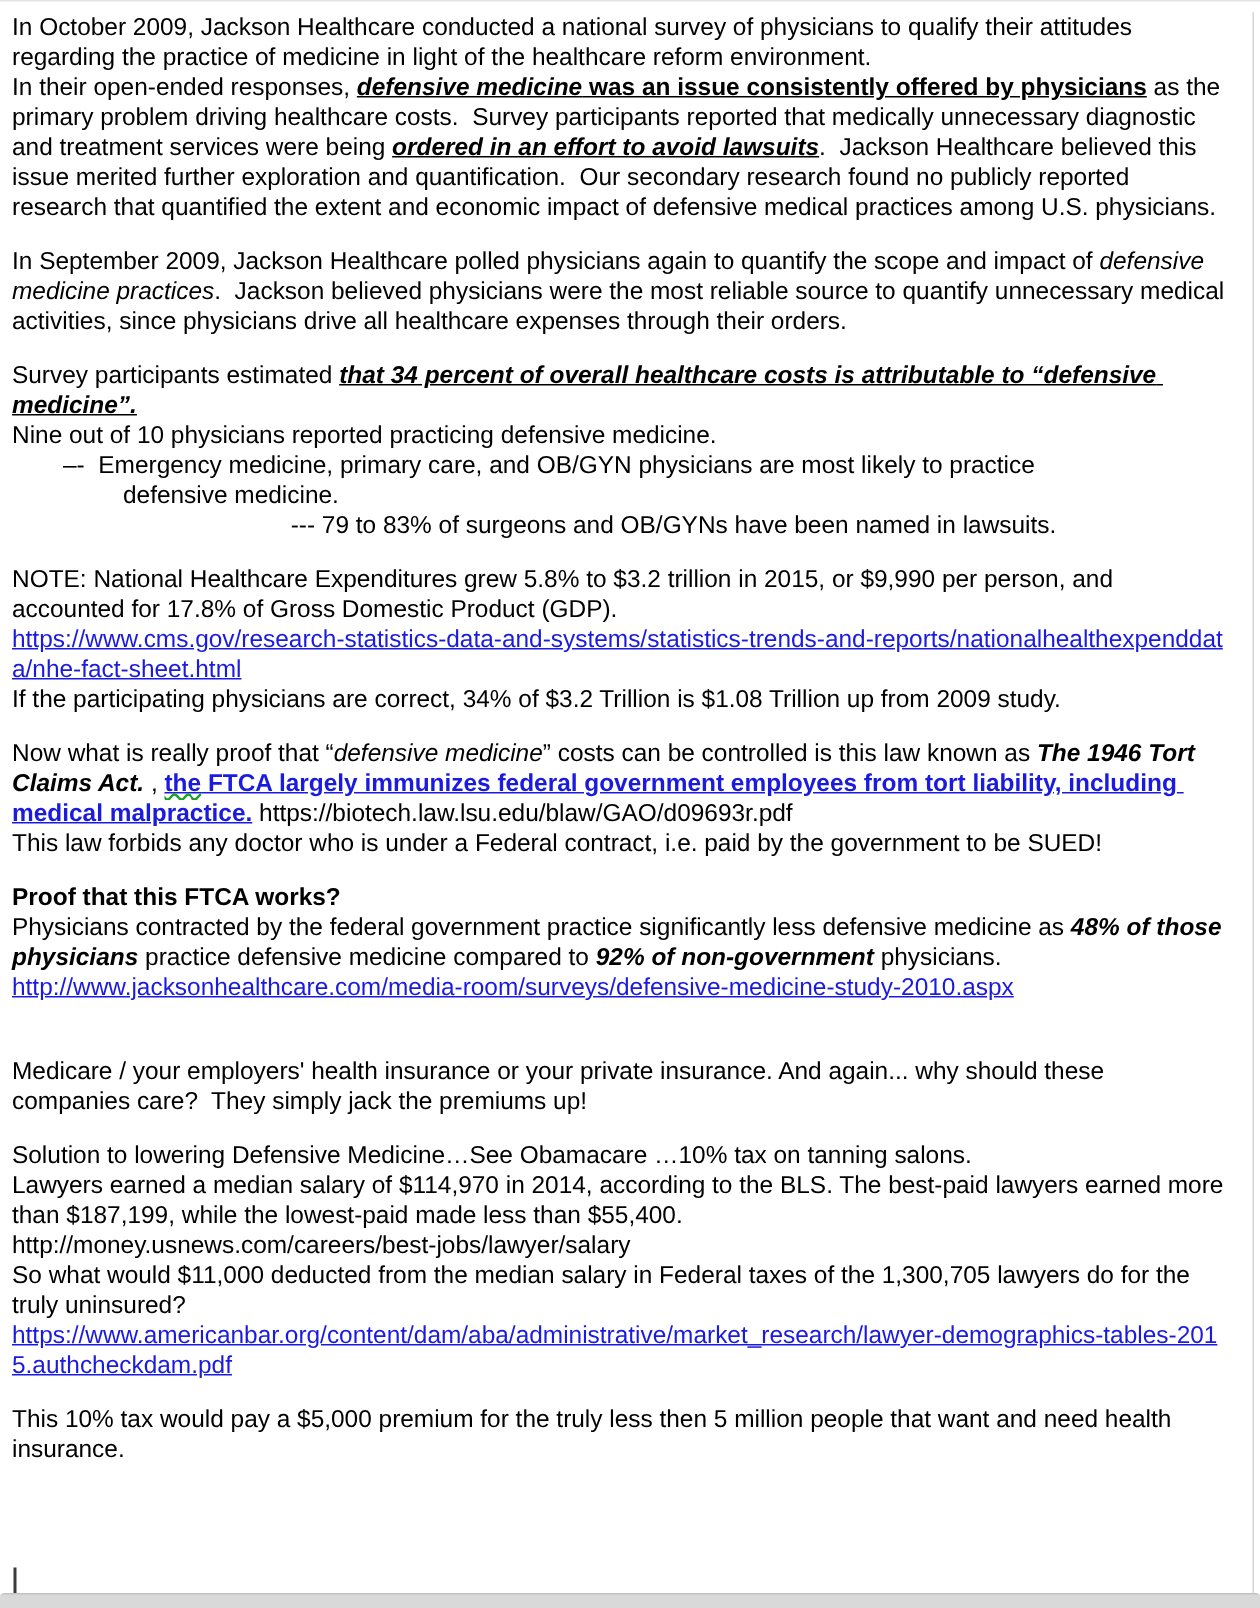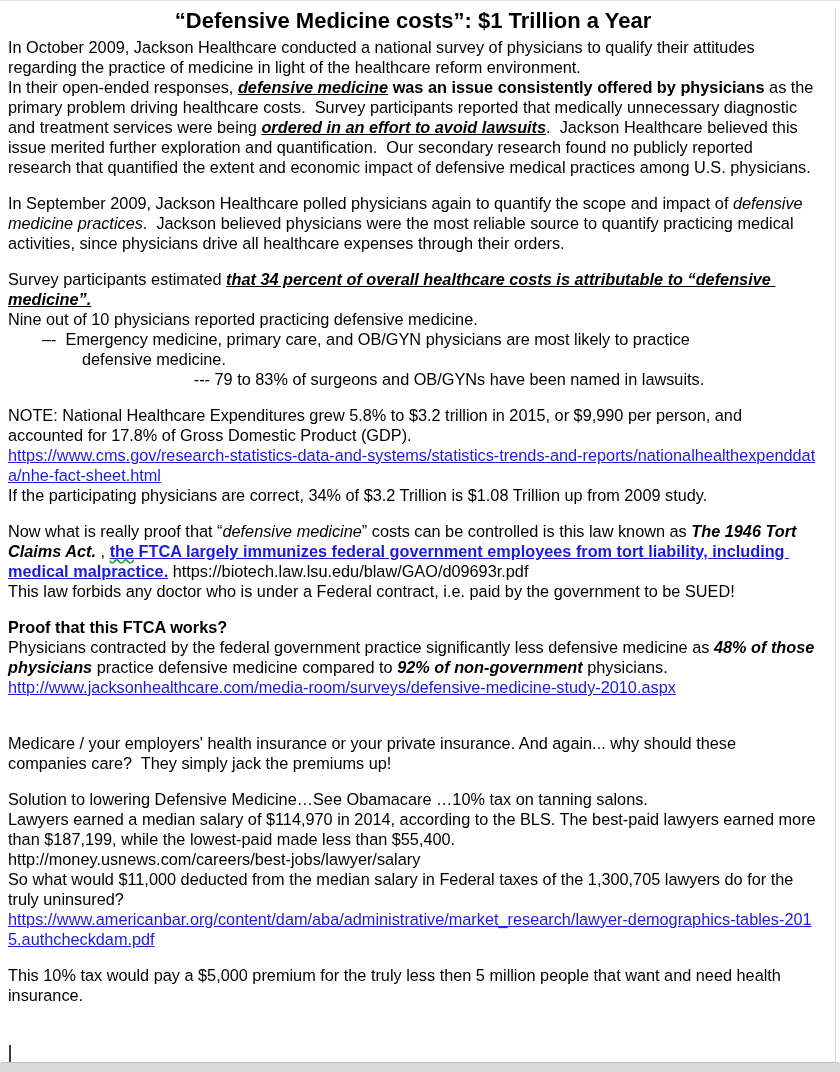--- a/index.html
+++ b/index.html
@@ -30,21 +30,21 @@
     white-space:pre-wrap;
   }
   .para{
     margin:0 0 16px 0;
     white-space:pre-wrap;
   }
   .para:last-child{margin-bottom:0;}
   .b{font-weight:bold;}
   .i{font-style:italic;}
   .bi{font-weight:bold;font-style:italic;}
-  .bu{font-weight:bold;}
+  .bu{font-weight:bold;text-decoration:underline;}
   .biu{font-weight:bold;font-style:italic;text-decoration:underline;}
   a.link{
     color:var(--link);
     text-decoration:underline;
     word-break:break-all;
     cursor:pointer;
   }
   .linkbold{
     color:var(--link);
     font-weight:bold;
@@ -84,25 +84,24 @@
     background:#3a3a3a;
   }
 </style>
 </head>
 <body>
 
 <div class="top-edge"></div>
 
 <div class="page">
 
-  <div class="doc-title">“Defensive Medicine costs”: $1 Trillion a Year</div>
 
   <div class="para"><span>In October 2009, Jackson Healthcare conducted a national survey of physicians to qualify their attitudes regarding the practice of medicine in light of the healthcare reform environment.</span><br><span>In their open-ended responses, </span><span class="biu">defensive medicine</span><span class="bu"> was an issue consistently offered by physicians</span><span> as the primary problem driving healthcare costs.  Survey participants reported that medically unnecessary diagnostic and treatment services were being </span><span class="biu">ordered in an effort to avoid lawsuits</span><span>.  Jackson Healthcare believed this issue merited further exploration and quantification.  Our secondary research found no publicly reported research that quantified the extent and economic impact of defensive medical practices among U.S. physicians.</span></div>
 
-  <div class="para"><span>In September 2009, Jackson Healthcare polled physicians again to quantify the scope and impact of </span><span class="i">defensive medicine practices</span><span>.  Jackson believed physicians were the most reliable source to quantify practicing medical activities, since physicians drive all healthcare expenses through their orders.</span></div>
+  <div class="para"><span>In September 2009, Jackson Healthcare polled physicians again to quantify the scope and impact of </span><span class="i">defensive medicine practices</span><span>.  Jackson believed physicians were the most reliable source to quantify unnecessary medical activities, since physicians drive all healthcare expenses through their orders.</span></div>
 
   <div class="para"><span>Survey participants estimated </span><span class="biu">that 34 percent of overall healthcare costs is attributable to “defensive medicine”.</span><br><span>Nine out of 10 physicians reported practicing defensive medicine.</span><div class="bullet-1"><span>–-  Emergency medicine, primary care, and OB/GYN physicians are most likely to practice</span><br><span>defensive medicine.</span></div><div class="bullet-2">--- 79 to 83% of surgeons and OB/GYNs have been named in lawsuits.</div></div>
 
   <div class="para"><span>NOTE: National Healthcare Expenditures grew 5.8% to $3.2 trillion in 2015, or $9,990 per person, and accounted for 17.8% of Gross Domestic Product (GDP).</span><br><a class="link">https://www.cms.gov/research-statistics-data-and-systems/statistics-trends-and-reports/nationalhealthexpenddata/nhe-fact-sheet.html</a><br><span>If the participating physicians are correct, 34% of $3.2 Trillion is $1.08 Trillion up from 2009 study.</span></div>
 
   <div class="para"><span>Now what is really proof that “</span><span class="i">defensive medicine</span><span>” costs can be controlled is this law known as </span><span class="bi">The 1946 Tort Claims Act.</span><span> , </span><span class="linkbold"><span class="wavy">the</span><span> FTCA largely immunizes federal government employees from tort liability, including medical malpractice.</span></span><span> https://biotech.law.lsu.edu/blaw/GAO/d09693r.pdf</span><br><span>This law forbids any doctor who is under a Federal contract, i.e. paid by the government to be SUED!</span></div>
 
   <div class="para"><span class="b">Proof that this FTCA works?</span><br><span>Physicians contracted by the federal government practice significantly less defensive medicine as </span><span class="bi">48% of those physicians</span><span> practice defensive medicine compared to </span><span class="bi">92% of non-government</span><span> physicians.</span><br><a class="link">http://www.jacksonhealthcare.com/media-room/surveys/defensive-medicine-study-2010.aspx</a></div>
 
   <div class="para"><br><span>Medicare / your employers' health insurance or your private insurance. And again... why should these companies care?  They simply jack the premiums up!</span></div>

